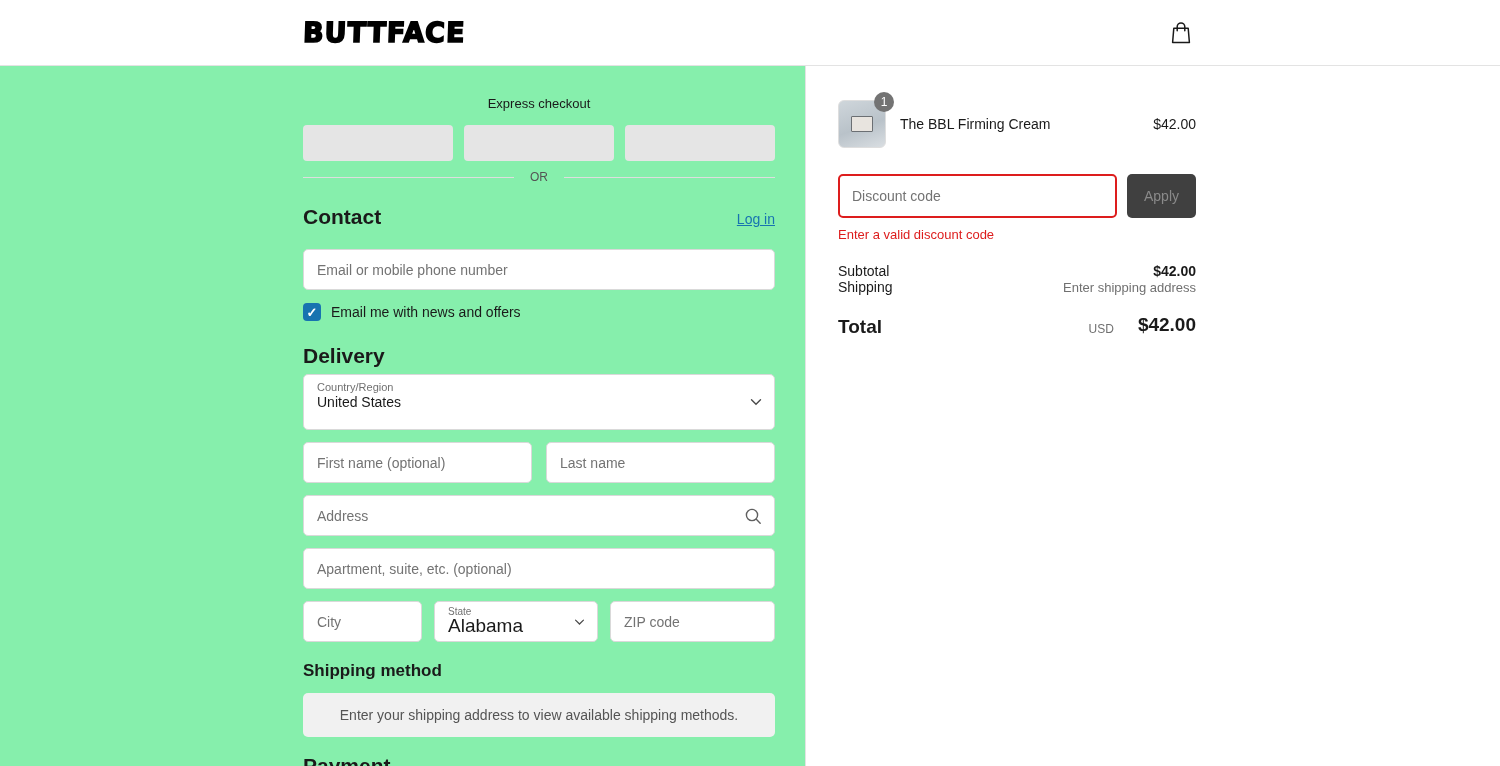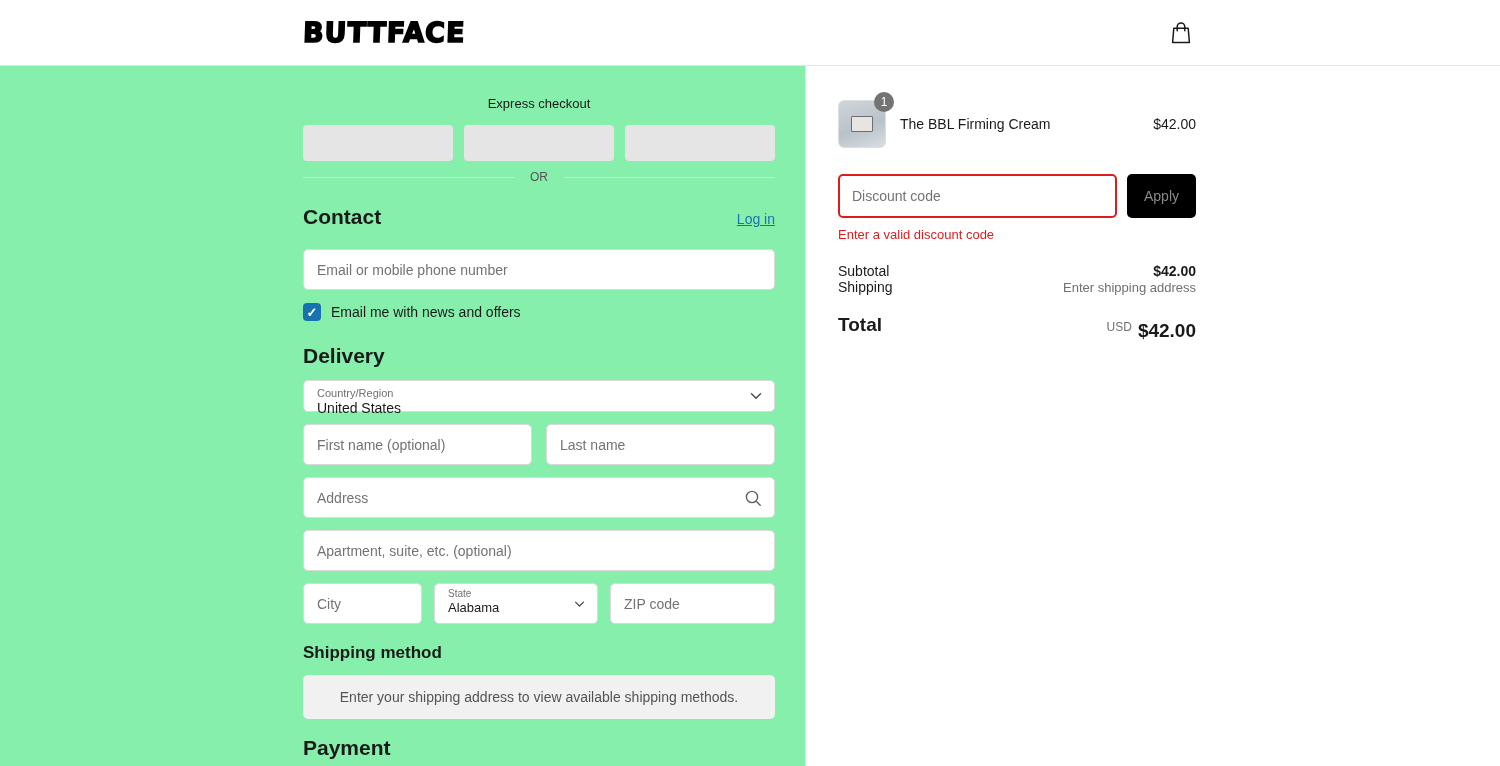--- a/index.html
+++ b/index.html
@@ -116,24 +116,24 @@
     background:#fff;
     position:relative;
     cursor:pointer;
     padding:6px 30px 6px 13px;
   }
   .float-select .flabel { font-size:11px; color:#707070; line-height:13px; }
   .float-select .fvalue { font-size:14px; color:#1a1a1a; line-height:17px; }
   .float-select .chev {
     position:absolute; right:12px; top:50%; transform:translateY(-50%); line-height:0;
   }
-  .country-select { height:32px; margin-top:12px; }
+  .country-select { height:56px; margin-top:6px; }
   .state-select { height:41px; padding-top:4px; padding-bottom:4px; }
   .state-select .flabel { font-size:10px; line-height:12px; }
-  .state-select .fvalue { font-size:13px; line-height:16px; }
+  .state-select .fvalue { font-size:19px; line-height:16px; }
 
   .two-col { display:flex; gap:14px; margin-top:12px; }
   .two-col > div { flex:1; }
 
   .three-col { display:flex; gap:12px; margin-top:12px; }
   .three-col .city { width:119px; flex:none; }
   .three-col .state { width:164px; flex:none; }
   .three-col .zip { flex:1; }
 
   .checkbox-row { display:flex; align-items:center; gap:10px; margin-top:13px; cursor:pointer; }
@@ -196,40 +196,40 @@
     font-family:"Liberation Sans", sans-serif;
     color:#1a1a1a;
     outline:none;
   }
   .discount-input::placeholder { color:#737373; }
   .apply-btn {
     height:44px;
     padding:0 17px;
     border:none;
     border-radius:5px;
-    background:#000000;
+    background:#404040;
     color:#8a8a8a;
     font-size:14px;
     font-family:"Liberation Sans", sans-serif;
     cursor:pointer;
     flex:none;
   }
   .discount-error { margin-top:9px; font-size:13px; color:#dd1d1d; }
 
   .totals { margin-top:21px; }
   .total-line {
     display:flex; justify-content:space-between; align-items:baseline;
     font-size:14px;
   }
   .total-line + .total-line { margin-top:0; }
   .total-line .val-strong { font-weight:bold; }
   .total-line .val-muted { font-size:13px; color:#707070; }
   .grand-total { margin-top:19px; display:flex; justify-content:space-between; align-items:baseline; }
   .grand-total .label { font-size:19px; font-weight:bold; }
-  .grand-total .right { display:flex; align-items:flex-start; gap:6px; }
+  .grand-total .right { display:flex; align-items:flex-end; gap:24px; }
   .grand-total .currency { font-size:12px; color:#707070; }
   .grand-total .amount { font-size:19px; font-weight:bold; }
 </style>
 </head>
 <body>
 
 <header class="header">
   <div class="logo">BUTTFACE</div>
   <button class="bag-btn">
     <svg width="22" height="24" viewBox="0 0 22 24" fill="none" stroke="#1a1a1a" stroke-width="1.5" stroke-linejoin="round">

